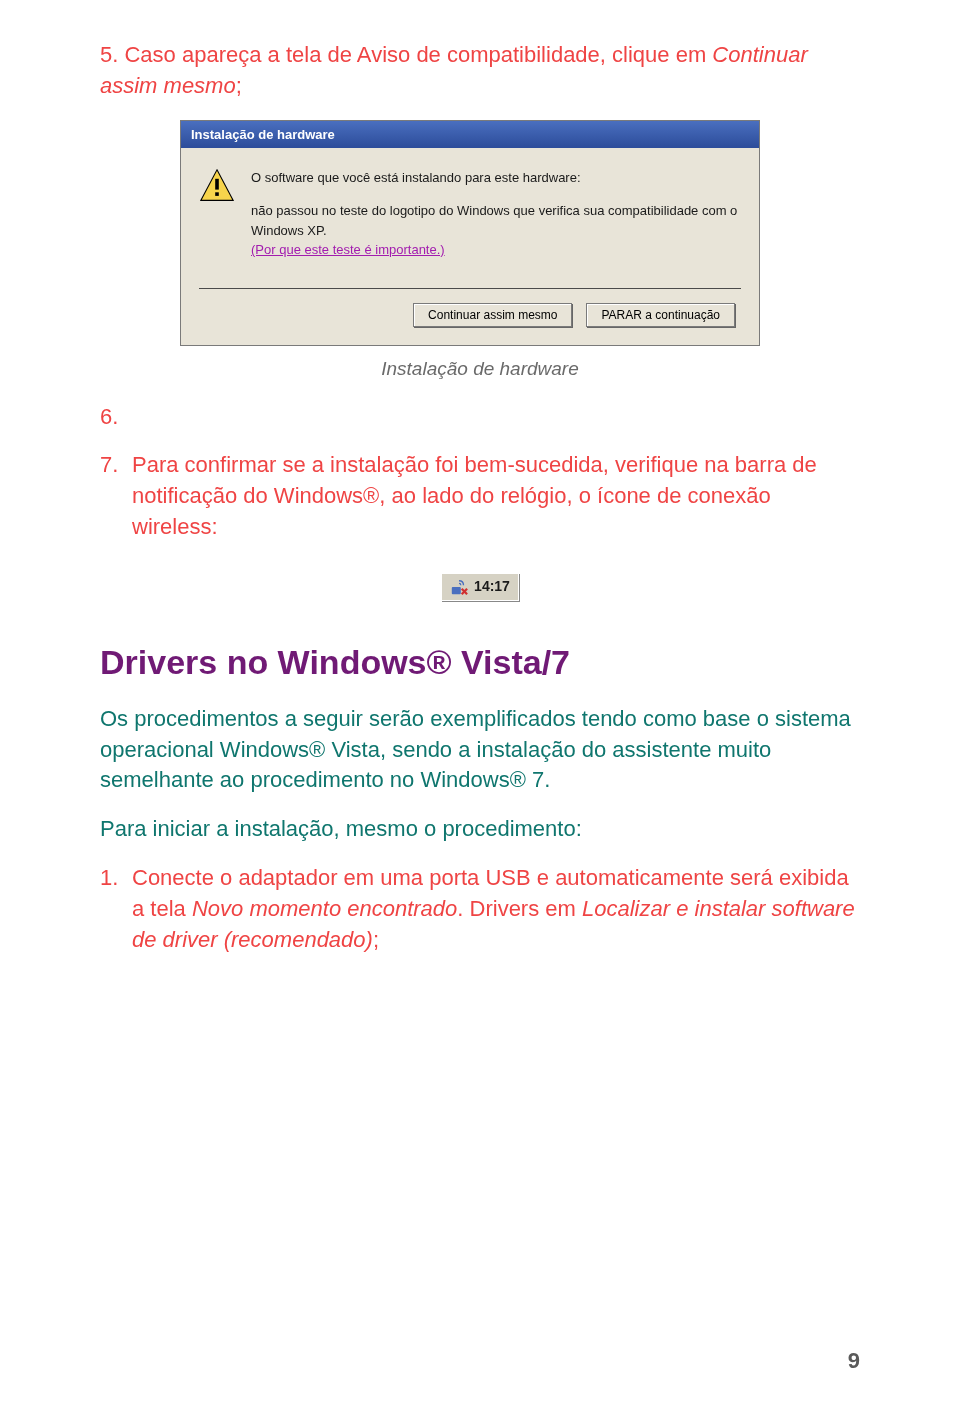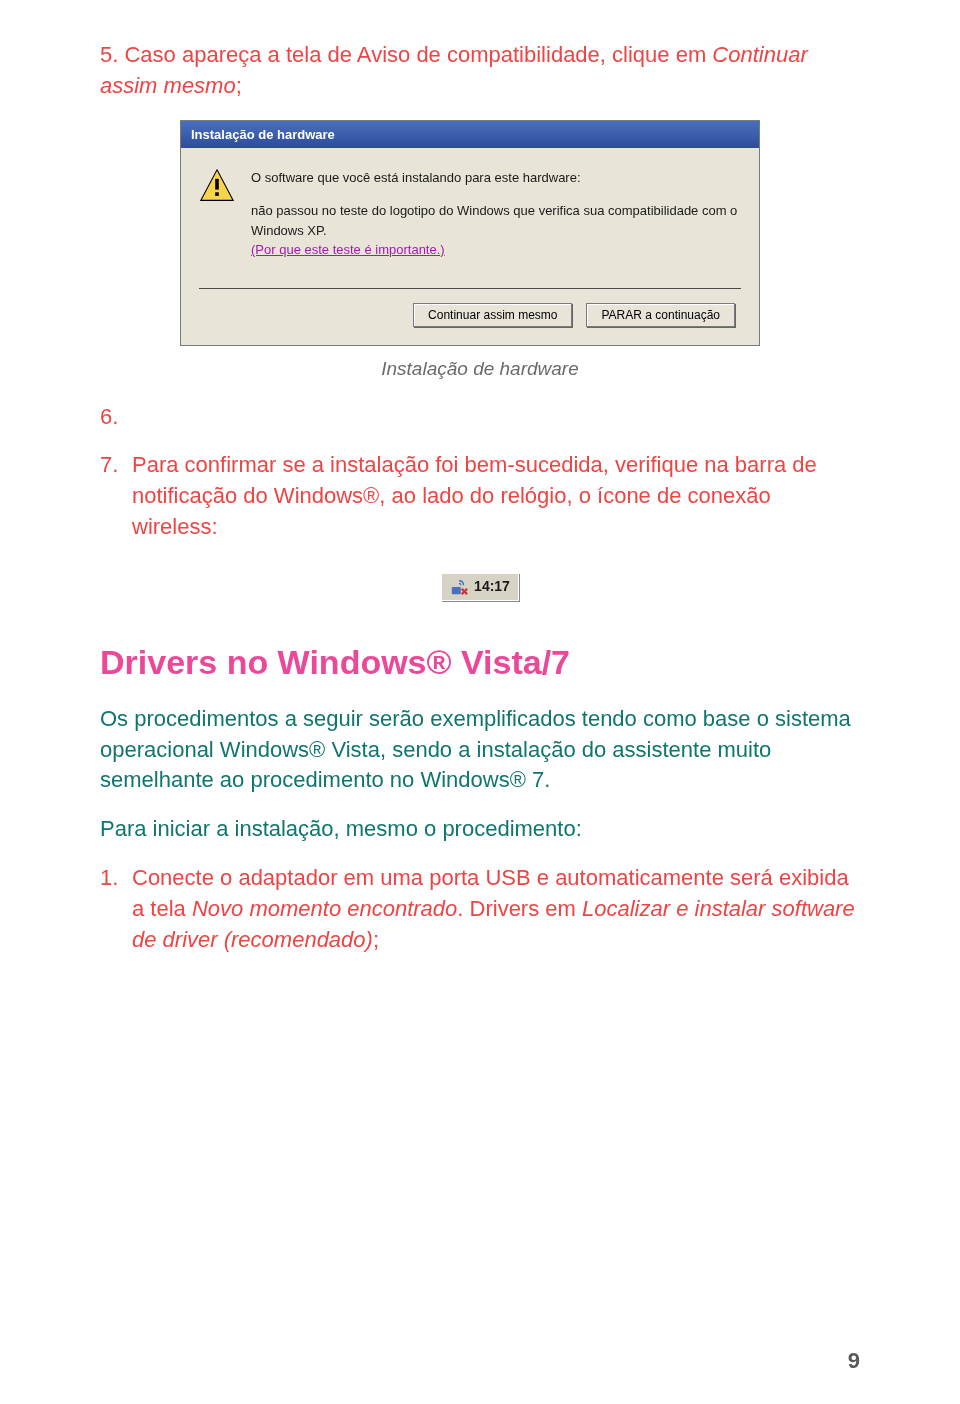--- a/index.html
+++ b/index.html
@@ -102,21 +102,21 @@
     gap: 6px;
   }
   .tray-icon { width: 18px; height: 18px; position: relative; }
   .tray-time { font-family: Tahoma, Arial, sans-serif; font-size: 14px; font-weight: bold; color: #1a1a1a; }
   .tray-wrap { text-align: center; margin-bottom: 28px; }
 
   
   .sec-head {
     font-size: 34px;
     font-weight: bold;
-    color: #ec4899;
+    color: #701a75;
     margin: 30px 0 22px 0;
   }
   .para {
     font-size: 22px;
     line-height: 1.4;
     color: #0f766e;
     margin-bottom: 18px;
   }
   .page-num {
     position: absolute;

